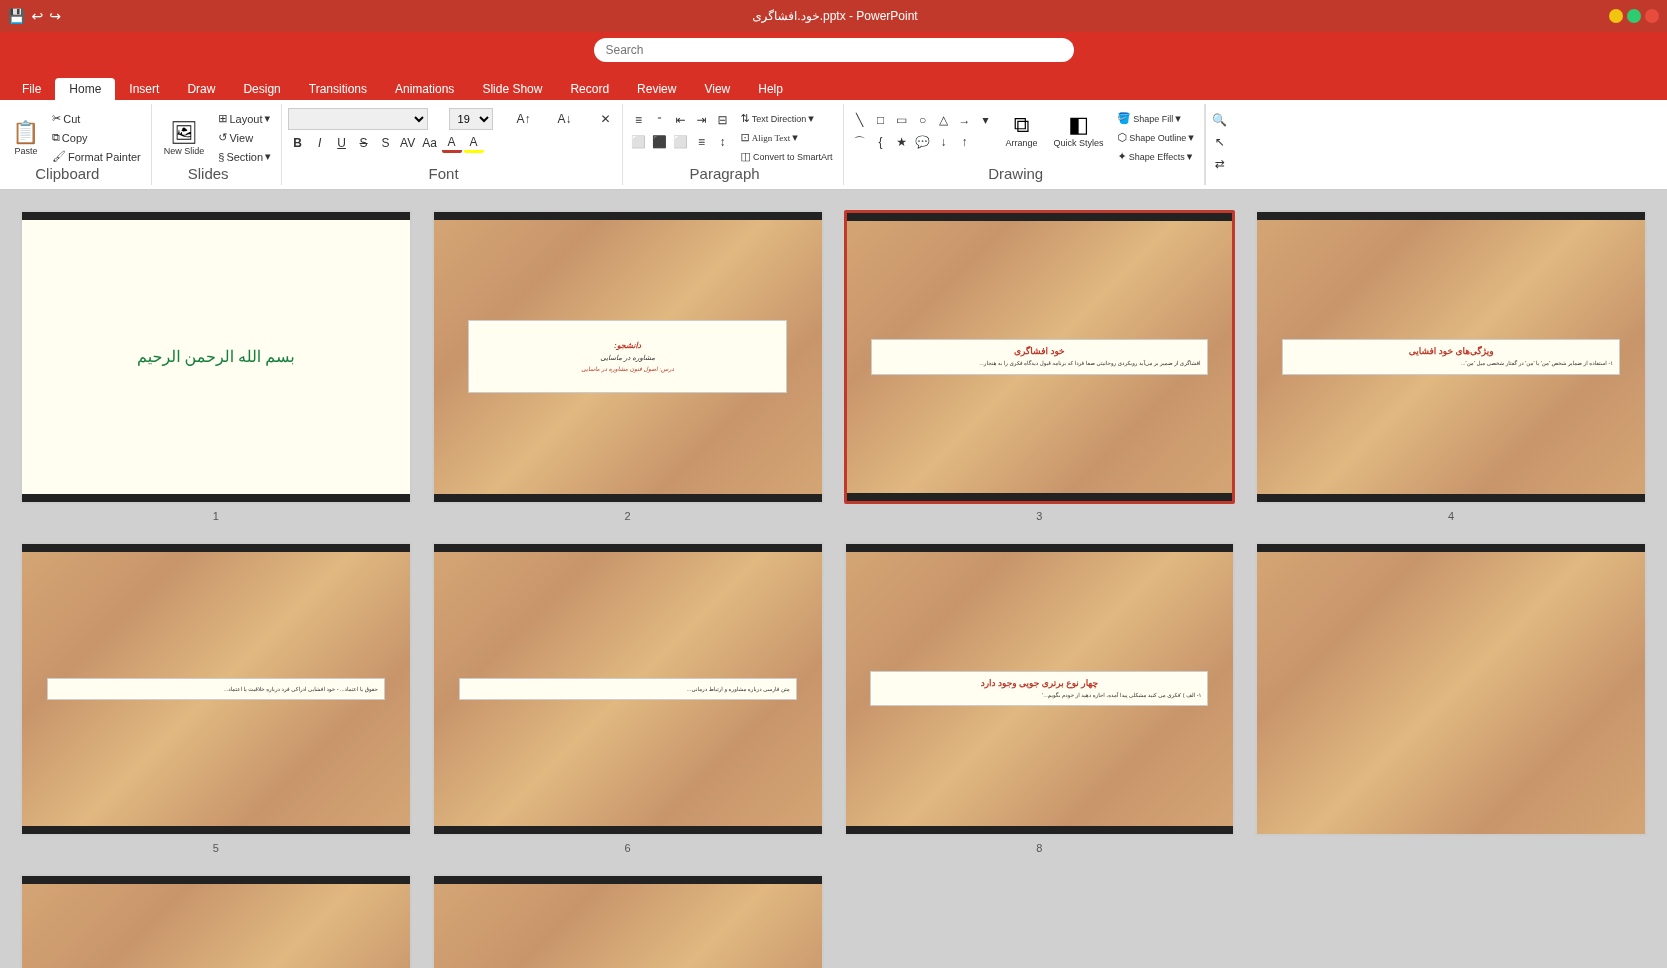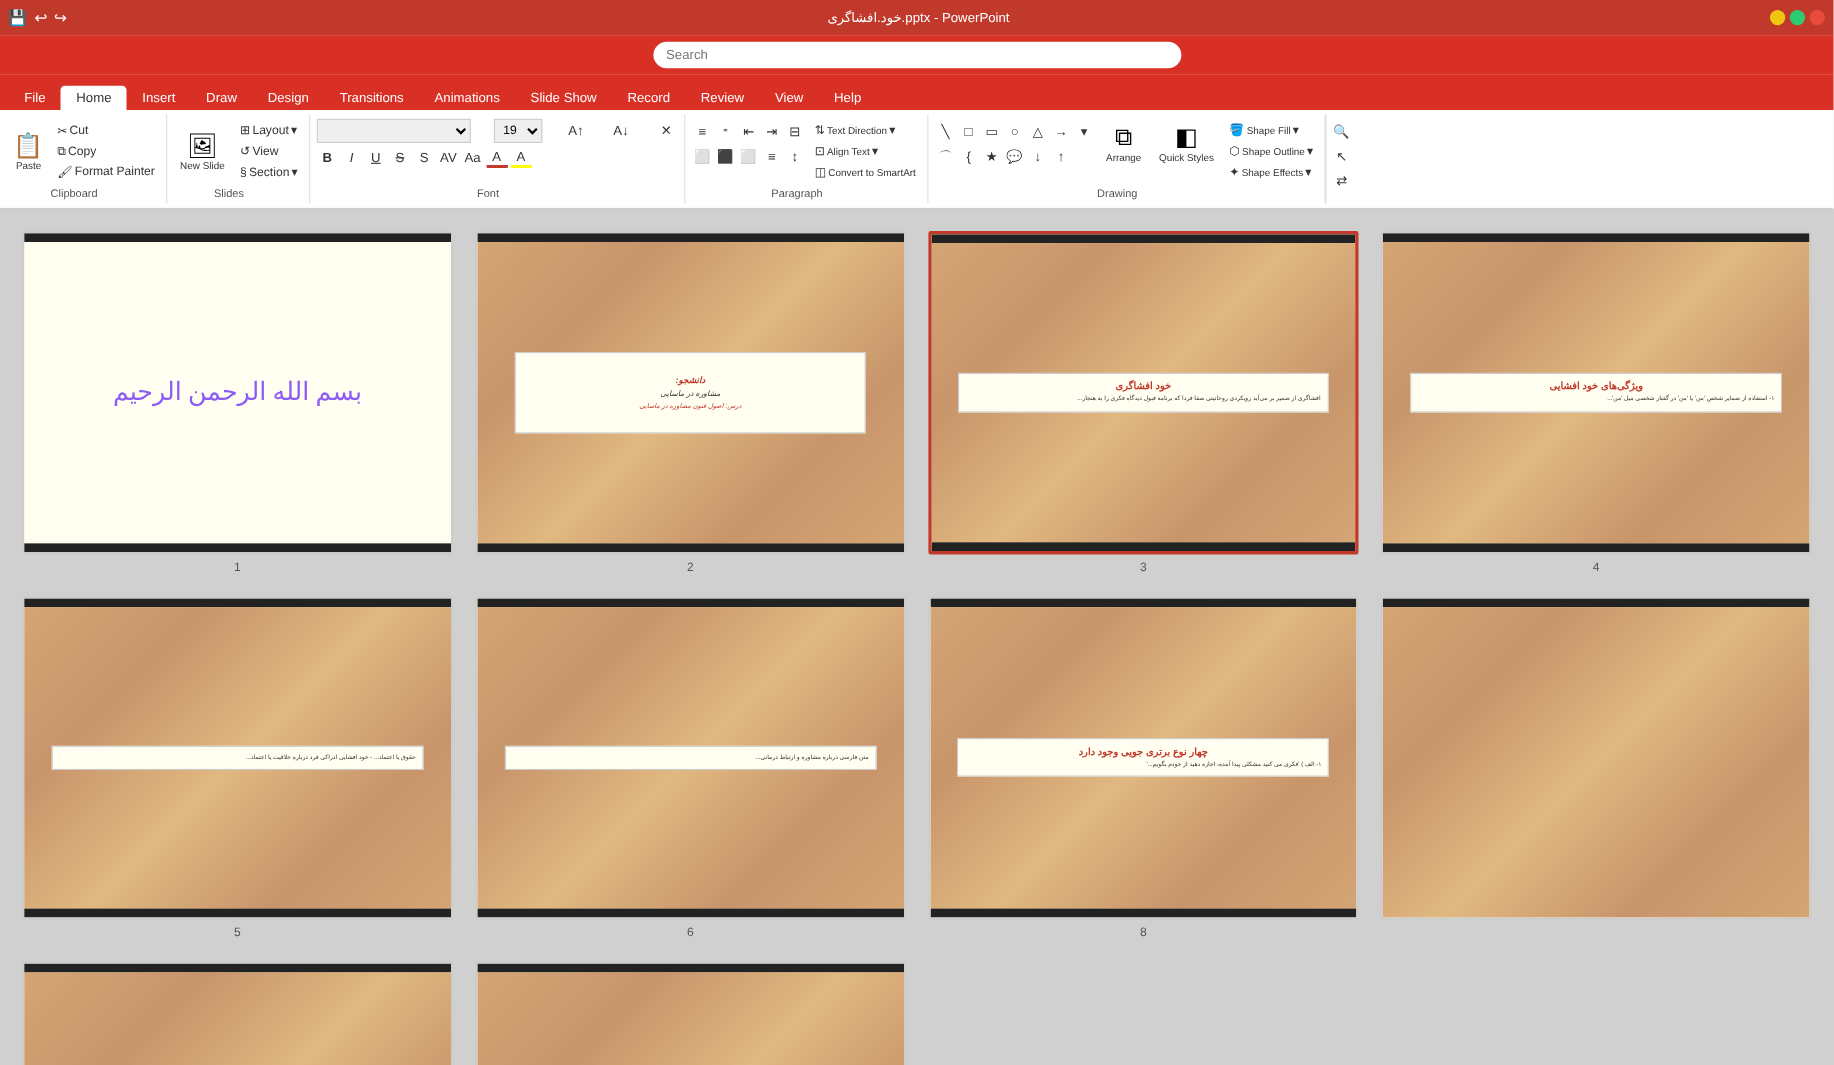--- a/index.html
+++ b/index.html
@@ -188,21 +188,21 @@
       border-right: 1px solid #e0e0e0;
       position: relative;
       min-width: fit-content;
     }
 
     .ribbon-section-label {
       position: absolute;
       bottom: 3px;
       left: 0; right: 16px;
       text-align: center;
-      font-size: 10px;
+      font-size: 15px;
       color: #555;
     }
 
     .ribbon-row {
       display: flex;
       align-items: center;
       gap: 2px;
     }
 
     .big-btn {
@@ -349,21 +349,21 @@
         </div>
       </div>
       <div style="display:flex;flex-direction:column;gap:2px;">
         <div class="ribbon-btn-small">
           <span>⇅</span>
           <span style="font-size:9px;">Text Direction</span>
           <span>▾</span>
         </div>
         <div class="ribbon-btn-small">
           <span>⊡</span>
-          <span style="font-size:9px;">Align Text</span>
+          <span style="font-size:9px;font-family:Liberation Serif, serif;">Align Text</span>
           <span>▾</span>
         </div>
         <div class="ribbon-btn-small">
           <span>◫</span>
           <span style="font-size:9px;">Convert to SmartArt</span>
         </div>
       </div>
     </div>
     <div class="ribbon-section-label">Paragraph</div>
   </div>
@@ -431,21 +431,21 @@
 </div>
 
 <div id="main-area">
   <div id="slide-panel">
     <div class="slides-grid">
 
       <div class="slide-container">
         <div class="slide-thumb">
           <div class="black-bar-top"></div>
           <div class="slide-inner-content" style="background:#fffef0;">
-            <div style="font-family:serif;font-size:23px;color:#8b5cf6;text-align:right;">بسم الله الرحمن الرحیم</div>
+            <div style="font-family:serif;font-size:16px;color:#15803d;text-align:right;">بسم الله الرحمن الرحیم</div>
           </div>
           <div class="black-bar-bottom"></div>
         </div>
         <div class="slide-number">1</div>
       </div>
 
       <div class="slide-container">
         <div class="slide-thumb">
           <div class="black-bar-top"></div>
           <div class="slide-inner-content">

